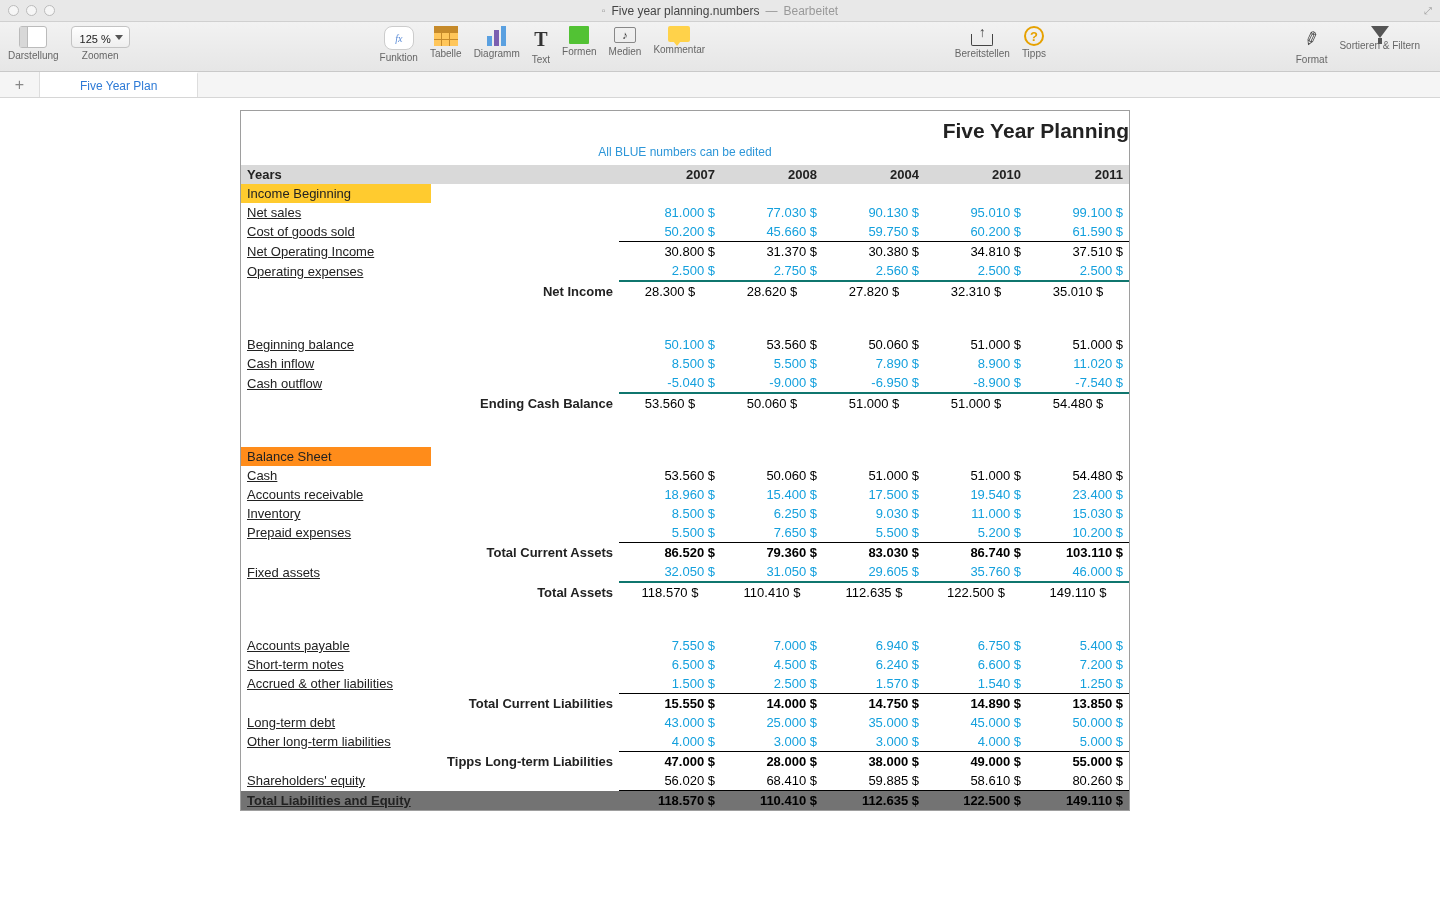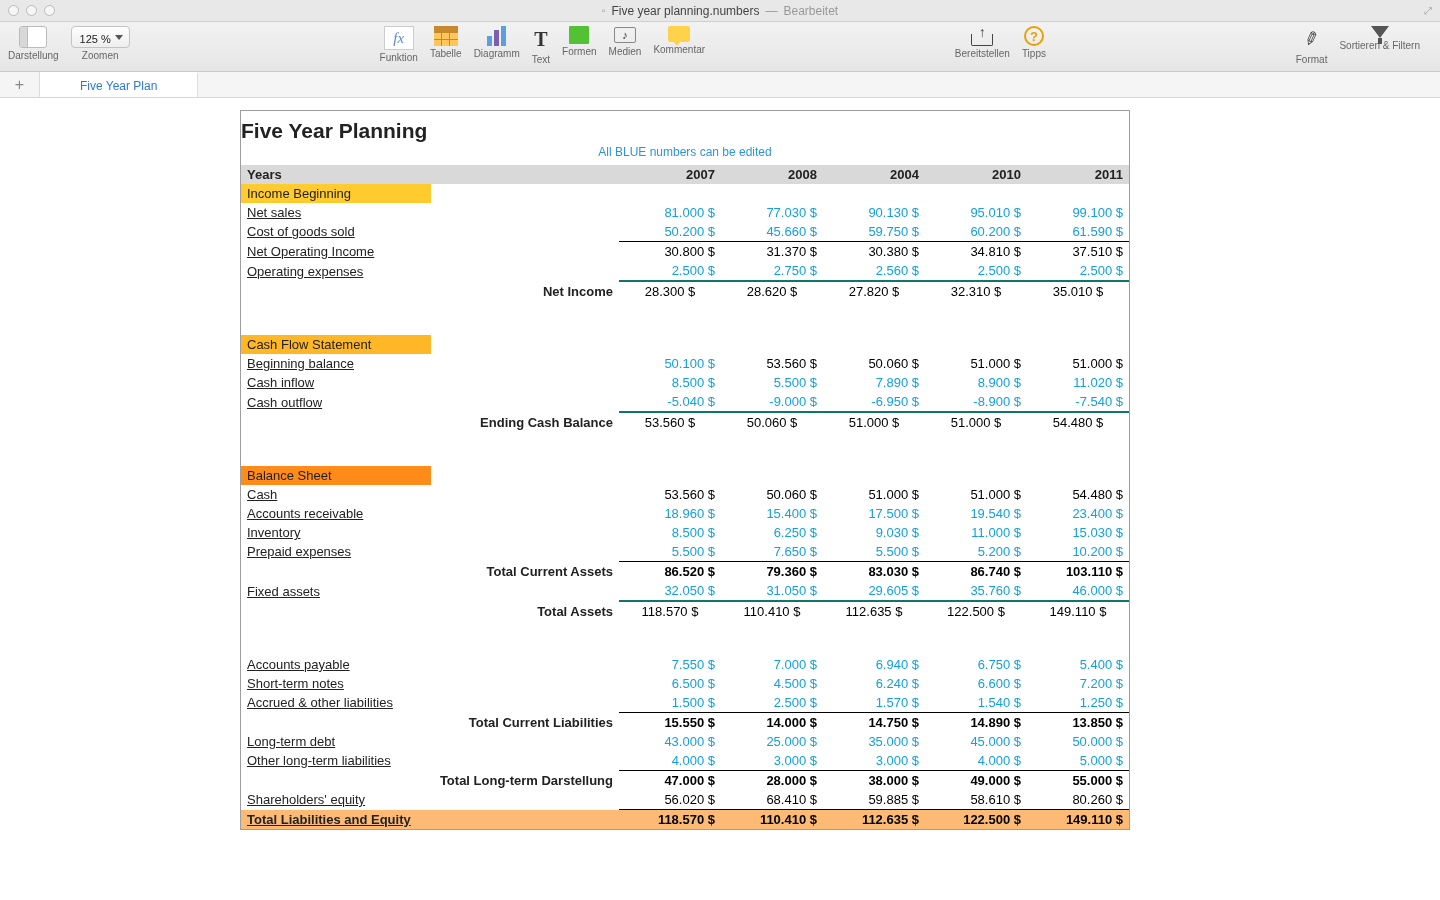--- a/index.html
+++ b/index.html
@@ -18,43 +18,43 @@
   .tool-icon.noframe { background:transparent; border:none; width:auto; height:26px;}
   .tool-label { font-size:10px; color:#666; margin-top:2px;}
   .zoom-select { height:22px; border:1px solid #c3c3c3; border-radius:4px; background:linear-gradient(#fff,#eee); padding:4px 18px 0 8px; font-size:11px; display:flex; align-items:center; position:relative;}
   .zoom-select::after { content:""; position:absolute; right:6px; top:50%; margin-top:-2px; border-left:4px solid transparent; border-right:4px solid transparent; border-top:5px solid #555;}
   .spacer-flex { flex:1; }
   .sheet-tabs { height:26px; background:#f5f5f5; border-bottom:1px solid #d6d6d6; display:flex; align-items:stretch; }
   .add-sheet { width:40px; display:flex; align-items:center; justify-content:center; color:#888; font-size:16px; border-right:1px solid #ddd; cursor:pointer;}
   .sheet-tab { padding:0 40px; display:flex; align-items:center; background:#fff; border-right:1px solid #ddd; color:#2d7ad6; font-size:12px; border-top:2px solid #fff; }
   .canvas { padding:12px 0 0 240px; overflow:hidden;}
   .sheet { width:890px; border:1px solid #9e9e9e; background:#fff; }
-  .sheet-title { text-align:left; font-weight:bold; font-size:21px; padding:8px 0 2px 0;}
+  .sheet-title { text-align:right; font-weight:bold; font-size:21px; padding:8px 0 2px 0;}
   .sheet-sub { text-align:center; font-size:12px; color:#2d96d8; padding-bottom:6px;}
   table.data { width:100%; border-collapse:collapse; }
   table.data td, table.data th { padding:2px 6px; height:19px; font-size:13px; border:0; }
   th.years-label { text-align:left; font-weight:bold; background:#d9d9d9; border-top:1px solid #888; border-bottom:1px solid #888;margin-top:28px;}
   th.year { text-align:right; font-weight:bold; background:#d9d9d9; border-top:1px solid #888; border-bottom:1px solid #888; padding-right:10px;}
   td.section { font-weight:normal; }
   td.label { text-align:left; white-space:nowrap;text-decoration:underline; }
   td.rowtotal-label { text-align:right; font-weight:bold; white-space:nowrap;}
   td.val { text-align:right; white-space:nowrap; padding-right:2px; width:102px;}
   td.val.blue { color:#14a0dd; }
   td.val.black { color:#000; }
   tr.underline td.val { border-bottom:1px solid #000; }
   tr.totalrow td.val { border-top:2px solid #0f766e; font-weight:normal;text-align:center;}
   tr.bold td { font-weight:bold; }
   .hdr-income { background:#ffcb2f; }
   .hdr-cash { background:#ffb627; }
   .hdr-bal { background:#ff8c1a; }
-  .hdr-final { background:#fdba74; font-weight:bold; }
+  .hdr-final { background:#737373; font-weight:bold; }
   .hdr-final td { font-weight:bold; }
   .col-firstlabel { width:190px; }
   .col-gap { width:auto; }
-  .fx-icon { background:#fff; border:1px solid #ccc; border-radius:0; width:30px; height:24px; font-size:15px; font-style:italic; color:#5a8bd6; font-family:Georgia,serif; display:flex; align-items:center; justify-content:center;}
+  .fx-icon { background:#fff; border:1px solid #ccc; border-radius:8px; width:30px; height:24px; font-size:10px; font-style:italic; color:#5a8bd6; font-family:Georgia,serif; display:flex; align-items:center; justify-content:center;}
   .table-icon { width:24px; height:20px; display:grid; grid-template-columns:1fr 1fr 1fr; grid-template-rows:6px 1fr 1fr; gap:1px; background:#c68a2a;}
   .table-icon span { background:#ffc65a;}
   .table-icon span.h { background:#c68a2a;}
   .chart-icon { display:flex; align-items:flex-end; gap:2px; height:20px;}
   .chart-icon span { width:5px; background:#4a90d9;}
   .chart-icon span:nth-child(1){height:10px;background:#5aa0e0;}
   .chart-icon span:nth-child(2){height:16px;background:#7b5fb0;}
   .chart-icon span:nth-child(3){height:20px;background:#5aa0e0;}
   .text-icon { font-family:Georgia,serif; font-size:20px; font-weight:bold; color:#333;}
   .shape-icon { width:20px; height:18px; background:#52c234; border-radius:1px;}
@@ -281,24 +281,20 @@
           <td class="val black">27.820  $</td>
           <td class="val black">32.310  $</td>
           <td class="val black">35.010  $</td>
         </tr>
 
         <tr>
               <td colspan="7" style="height:34px;"></td>
             </tr>
 
         <tr>
-              <td class="section hdr-cash">Cash Flow Statement</td>
-              <td colspan="6"></td>
-            </tr>
-        <tr>
           <td class="label">Beginning balance</td>
               <td></td>
           <td class="val blue">50.100  $</td>
           <td class="val black">53.560  $</td>
           <td class="val black">50.060  $</td>
           <td class="val black">51.000  $</td>
           <td class="val black">51.000  $</td>
         </tr>
         <tr>
           <td class="label">Cash inflow</td>
@@ -453,21 +449,21 @@
           <td class="label">Other long-term liabilities</td>
               <td></td>
           <td class="val blue">4.000  $</td>
           <td class="val blue">3.000  $</td>
           <td class="val blue">3.000  $</td>
           <td class="val blue">4.000  $</td>
           <td class="val blue">5.000  $</td>
         </tr>
         <tr class="bold">
           <td></td>
-              <td class="rowtotal-label">Total Long-term Darstellung</td>
+              <td class="rowtotal-label">Tipps Long-term Liabilities</td>
           <td class="val black">47.000  $</td>
           <td class="val black">28.000  $</td>
           <td class="val black">38.000  $</td>
           <td class="val black">49.000  $</td>
           <td class="val black">55.000  $</td>
         </tr>
         <tr class="underline">
           <td class="label">Shareholders' equity</td>
               <td></td>
           <td class="val black">56.020  $</td>

